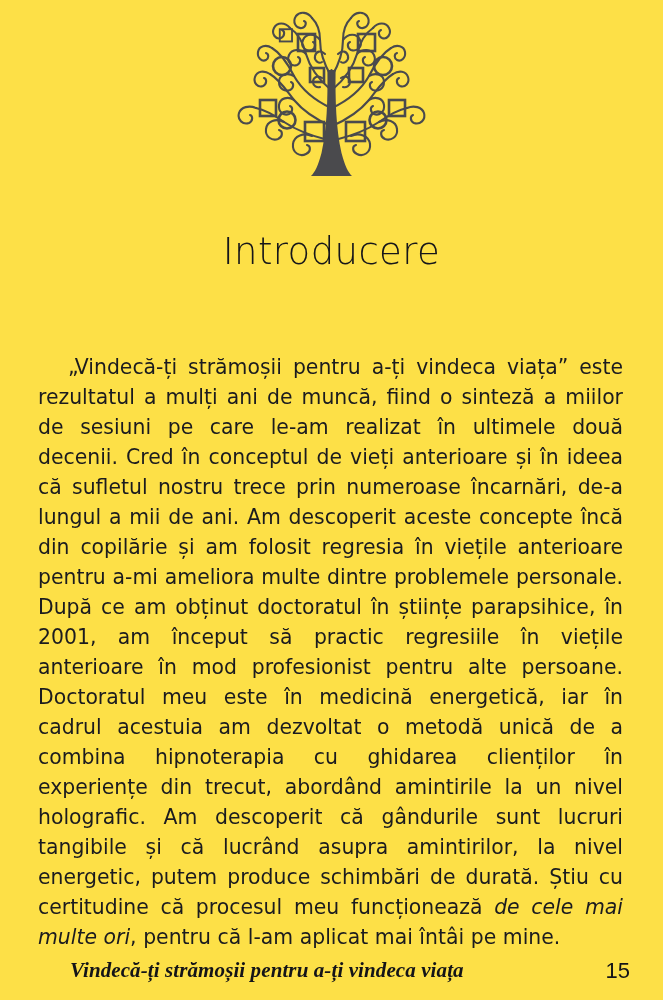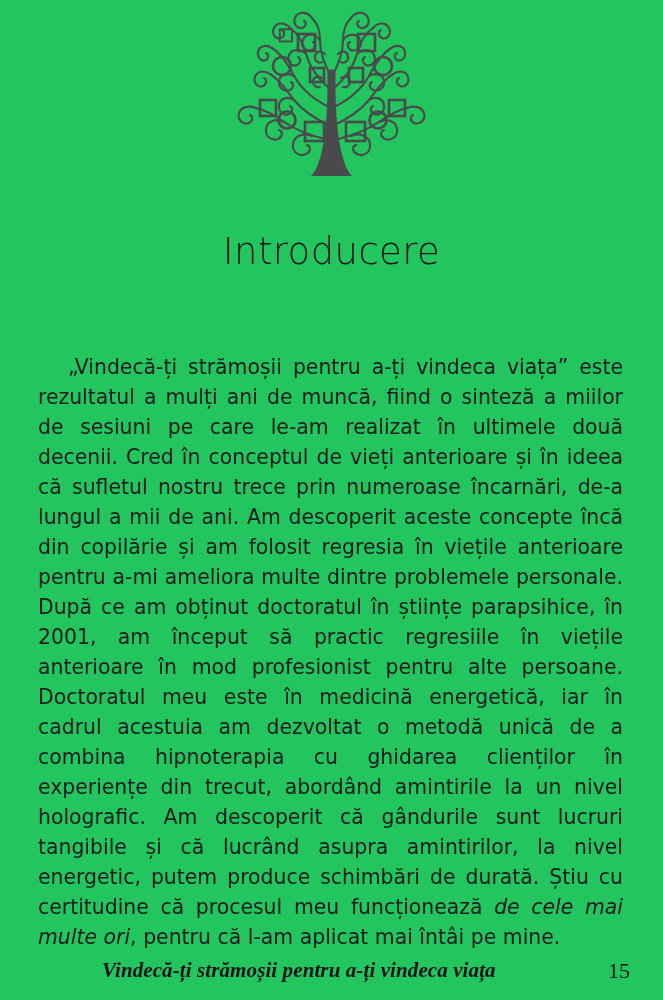--- a/index.html
+++ b/index.html
@@ -4,21 +4,21 @@
 <style>
   html, body {
     margin: 0;
     padding: 0;
     background: #ffffff;
   }
   .page {
     position: relative;
     width: 663px;
     height: 1000px;
-    background: #22c55e;
+    background: #fde047;
     overflow: hidden;
     font-family: "Liberation Sans", sans-serif;
   }
 
   
   .ornament {
     position: absolute;
     left: 0;
     top: 8px;
     width: 663px;
@@ -81,27 +81,26 @@
     position: absolute;
     left: 70px;
     top: 0;
     font-family: "Liberation Serif", "DejaVu Serif", serif;
     font-style: italic;
     font-weight: 700;
     font-size: 21px;
     color: #141418;
     letter-spacing: 0.1px;
     white-space: nowrap;
-    margin-left: 32px;
   }
   .footer-page-number {
     position: absolute;
     right: 33px;
     top: 0;
-    font-family: Liberation Serif, serif;
+    font-family: Liberation Sans, sans-serif;
     font-style: normal;
     font-weight: 400;
     font-size: 22px;
     color: #141418;
   }
 </style>
 </head>
 <body>
 
 <div class="page">

